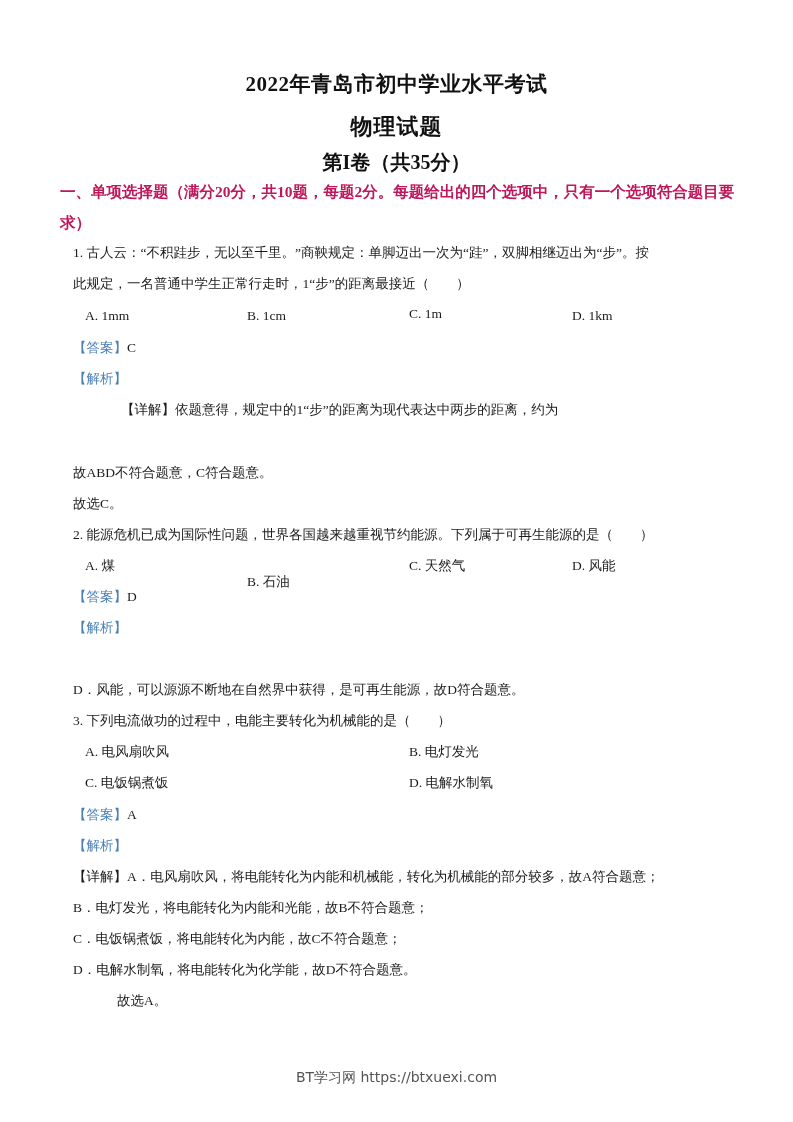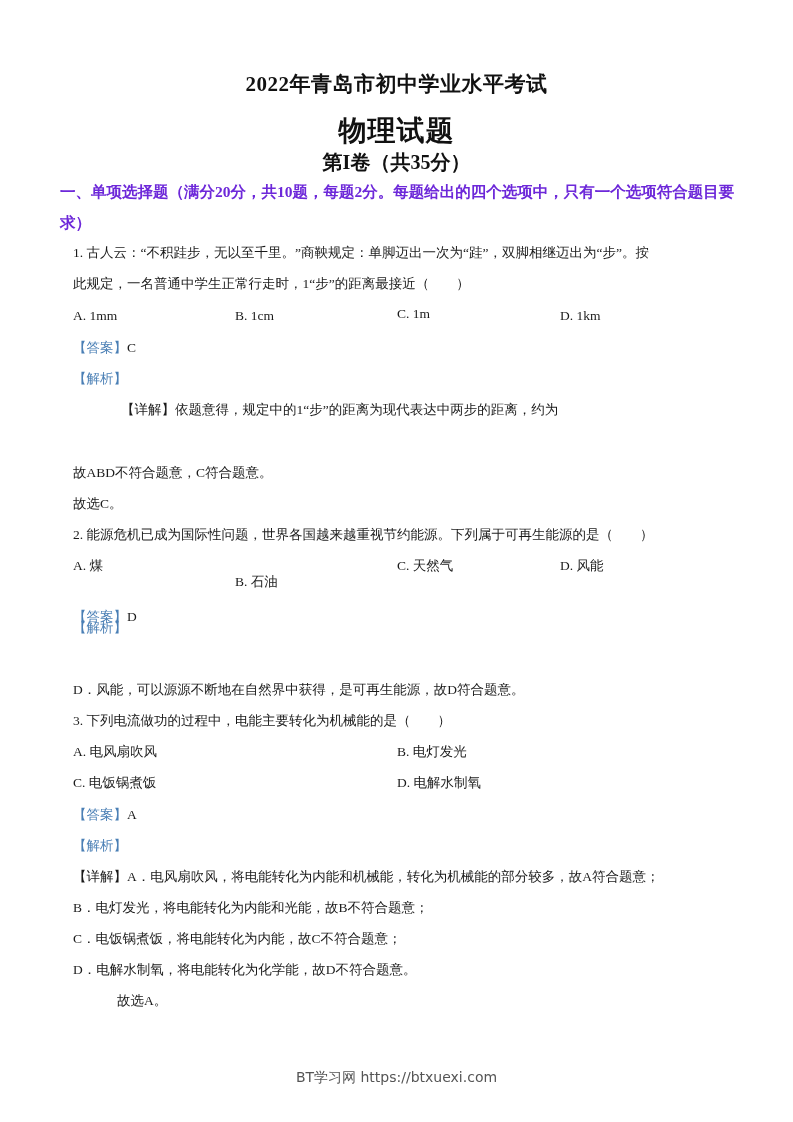--- a/index.html
+++ b/index.html
@@ -21,40 +21,40 @@
       height: 880px;
     }
     .title {
       position: absolute;
       left: 0; width: 793px;
       text-align: center;
       font-weight: bold;
       color: #111;
     }
     .title-main { top: 70px; font-size: 21px; letter-spacing: 0.5px; }
-    .title-sub { top: 112px; font-size: 28px; letter-spacing: 1px; font-family: Liberation Serif, serif; }
+    .title-sub { top: 112px; font-size: 22px; letter-spacing: 1px; font-family: Liberation Serif, serif; }
     .title-vol { top: 149px; font-size: 20px; }
     .section-heading {
       position: absolute;
       left: 60px; width: 680px;
       font-size: 15.5px;
       font-weight: bold;
       line-height: 31px;
-      color: #6d28d9;
+      color: #be185d;
       top: 176px;
     }
     .line {
       position: absolute;
       left: 73px;
       font-size: 13.5px;
       line-height: 20px;
       white-space: nowrap;
       color: #1a1a1a;
     }
-    .opt { position: absolute; font-size: 13.5px; line-height: 20px; white-space: nowrap; }
+    .opt { position: absolute; font-size: 13.5px; line-height: 20px; white-space: nowrap; margin-left: 12px; }
     .lbl-blue { color: #4a7fb5; }
     .lbl-black { color: #1a1a1a; }
     .formula {
       position: absolute;
       left: 0; width: 793px;
       text-align: center;
       font-size: 15px;
       line-height: 22px;
     }
     .footer {
@@ -98,21 +98,21 @@
   <div class="line" style="top:463px;">故ABD不符合题意，C符合题意。</div>
   <div class="line" style="top:494px;">故选C。</div>
 
   <div class="line" style="top:525px;">2. 能源危机已成为国际性问题，世界各国越来越重视节约能源。下列属于可再生能源的是（　　）</div>
 
   <div class="opt" style="left:73px; top:556px;">A.  煤</div>
   <div class="opt" style="left:235px; top:572px;">B.  石油</div>
   <div class="opt" style="left:397px; top:556px;">C.  天然气</div>
   <div class="opt" style="left:560px; top:556px;">D.  风能</div>
 
-  <div class="line" style="top:587px;margin-top:20px;">
+  <div class="line" style="top:587px;">
     <span class="lbl-blue">【答案】</span><span>D</span>
   </div>
   <div class="line" style="top:618px;">
     <span class="lbl-blue">【解析】</span>
   </div>
   <div class="line" style="top:680px;">D．风能，可以源源不断地在自然界中获得，是可再生能源，故D符合题意。</div>
 
   <div class="line" style="top:711px;">3. 下列电流做功的过程中，电能主要转化为机械能的是（　　）</div>
 
   <div class="opt" style="left:73px; top:742px;">A.  电风扇吹风</div>

